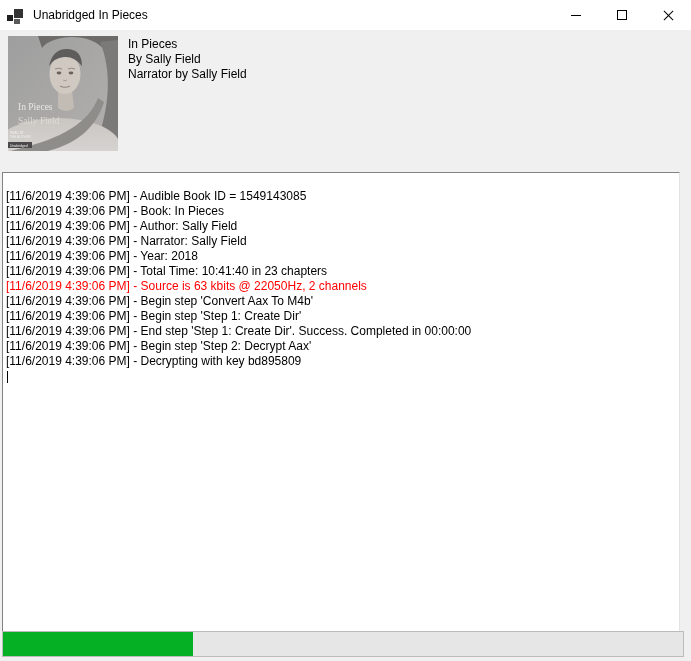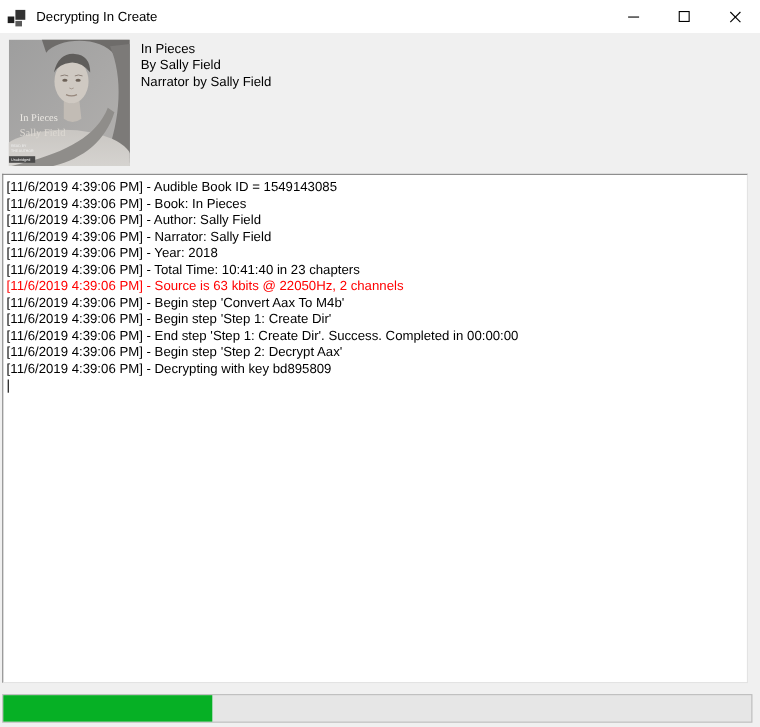--- a/index.html
+++ b/index.html
@@ -66,26 +66,26 @@
   .book-info {
     position: absolute;
     left: 128px; top: 37px;
     font-size: 12px;
     line-height: 15px;
   }
 
   
   .log-box {
     position: absolute;
-    left: 2px; top: 158px;
+    left: 2px; top: 172px;
     width: 678px; height: 463px;
     background: #FFFFFF;
     border: 1px solid;
     border-color: #828282 #E3E3E3 #E3E3E3 #828282;
-    padding: 4px 2px 0 3px;
+    padding: 16px 2px 0 3px;
     font-size: 12px;
     line-height: 15px;
     overflow: hidden;
     white-space: pre;
     cursor: text;
   }
   .log-line { height: 15px; }
   .caret {
     display: inline-block;
     width: 1px; height: 12px;
@@ -112,21 +112,21 @@
 <body>
 
 <div class="window">
 
   <div class="titlebar">
     <div class="app-icon">
       <span class="blk-a"></span>
       <span class="blk-b"></span>
       <span class="blk-c"></span>
     </div>
-    <div class="title-text">Decrypting In Create</div>
+    <div class="title-text">Unabridged In Pieces</div>
     <div class="win-buttons">
       <div class="win-btn">
         <span class="glyph-min"></span>
       </div>
       <div class="win-btn">
         <span class="glyph-max"></span>
       </div>
       <div class="win-btn">
         <span class="glyph-close"></span>
       </div>

